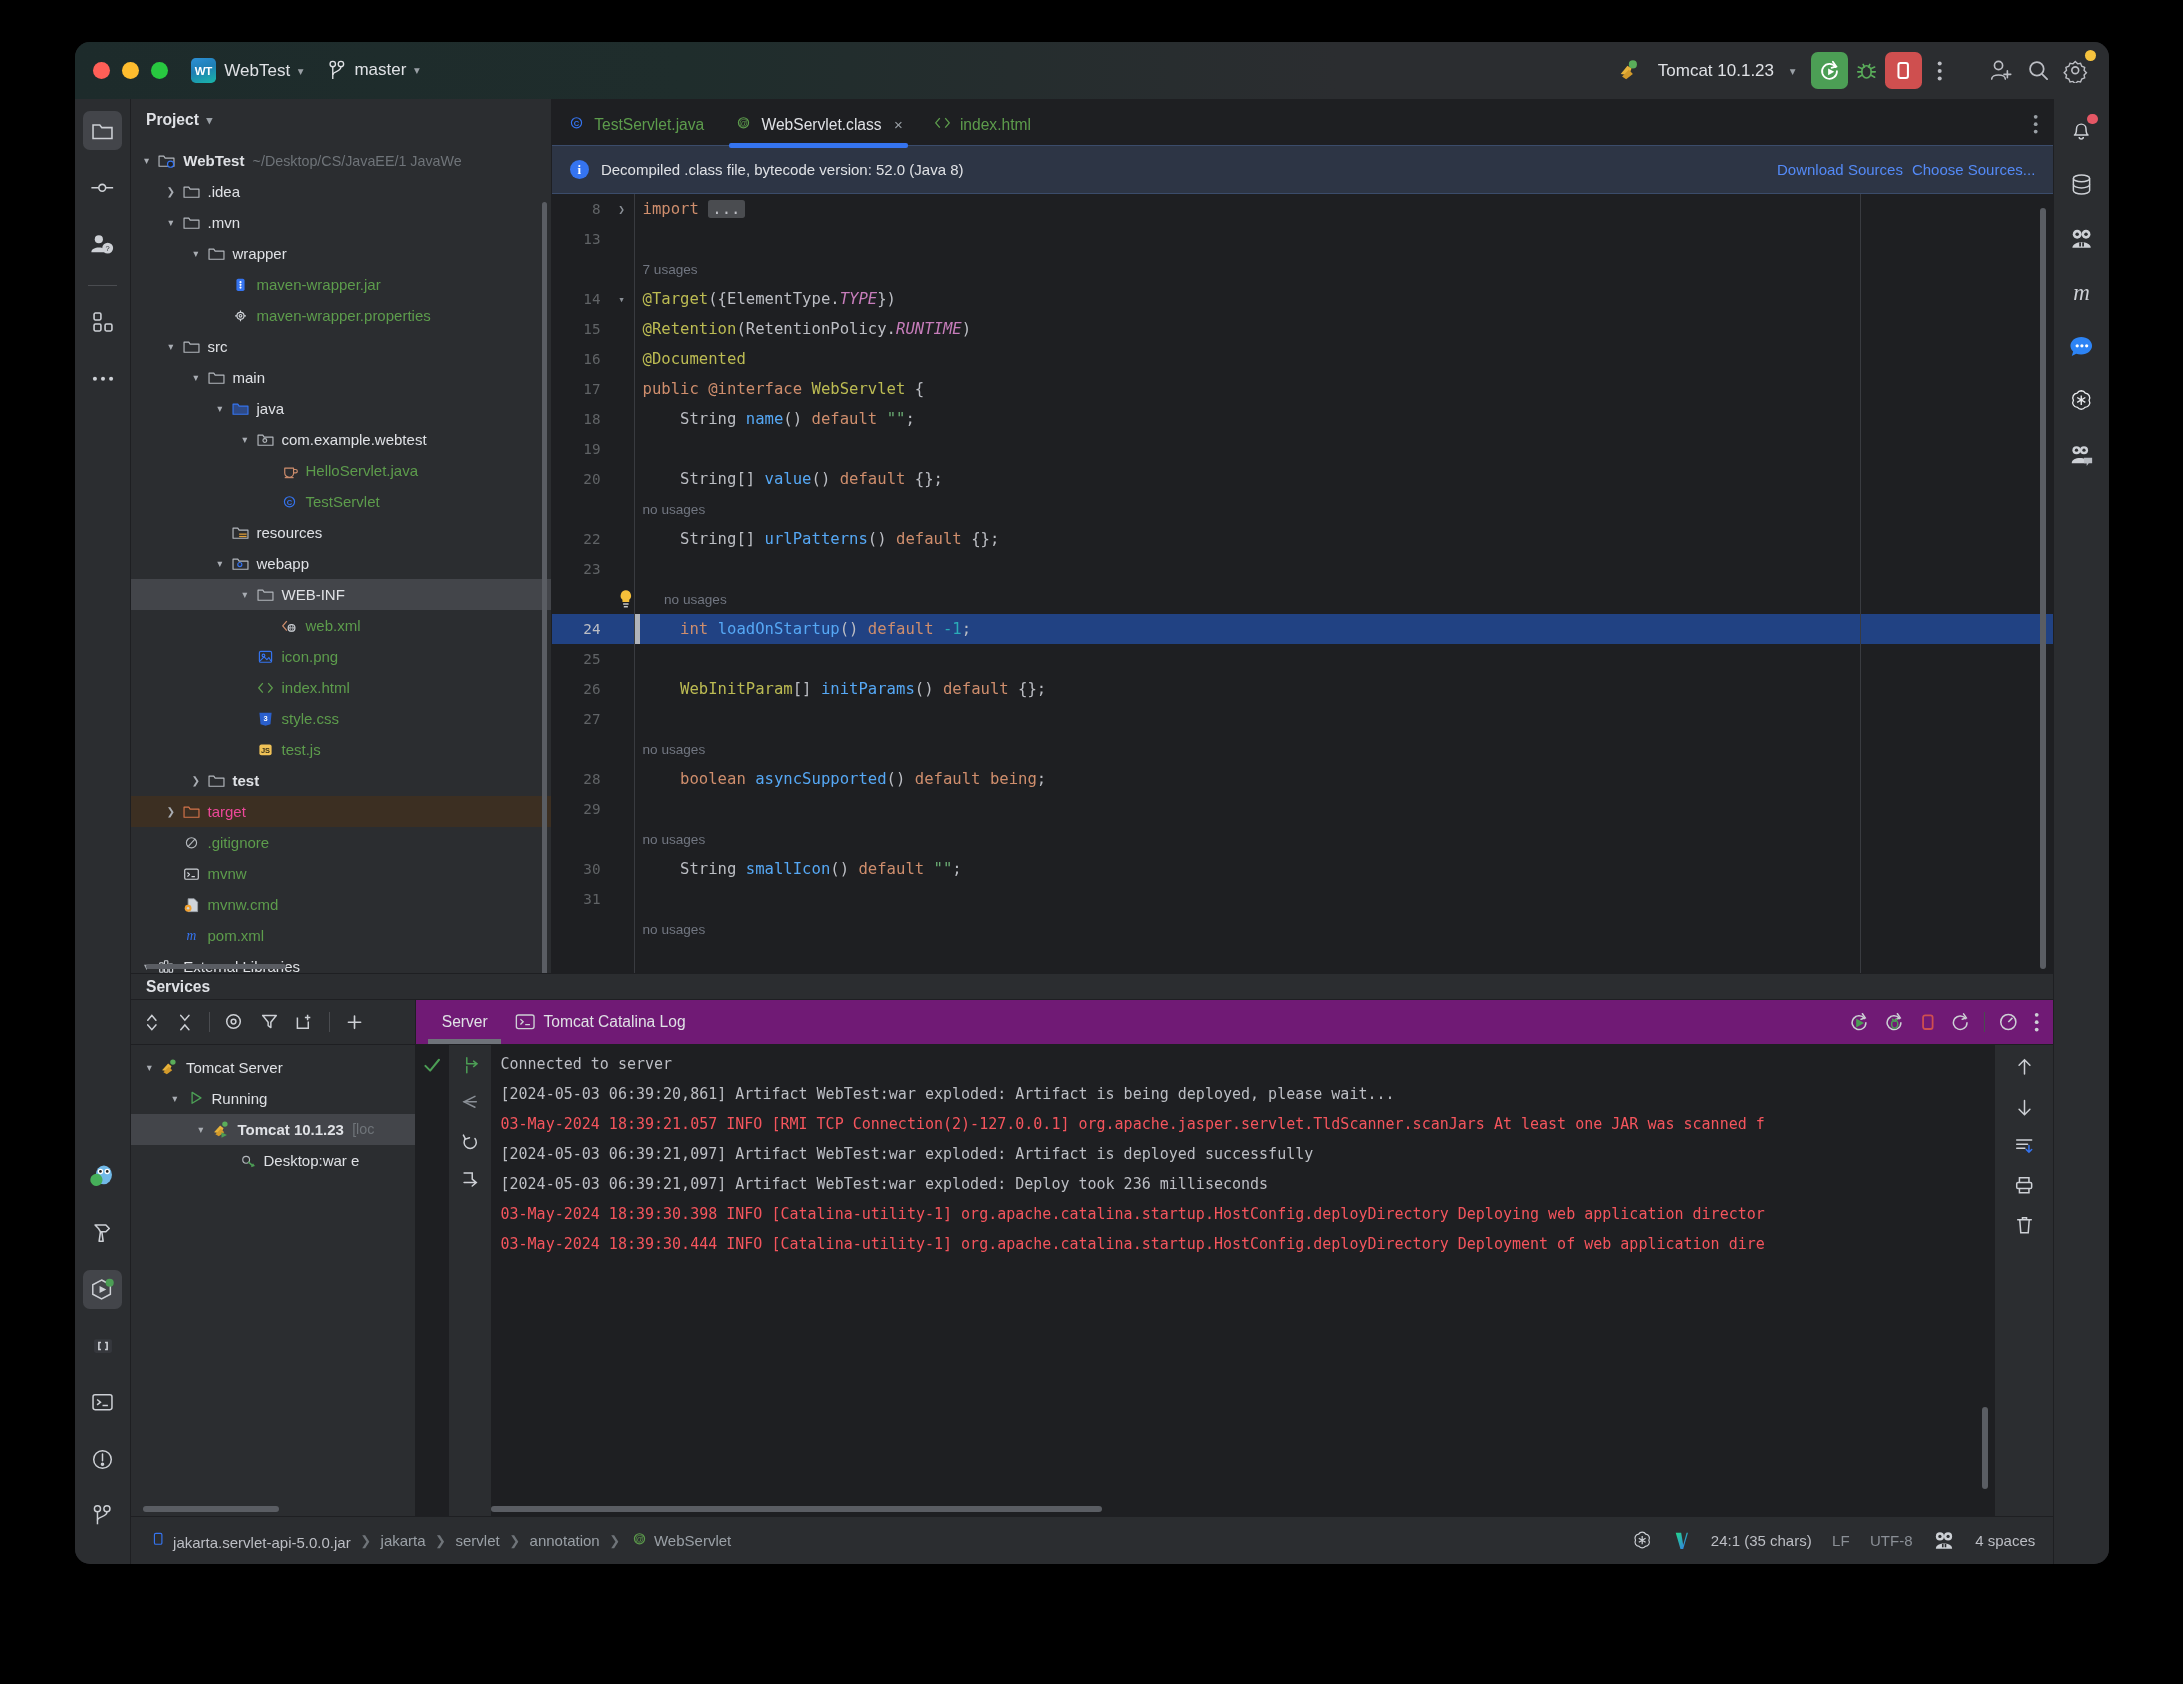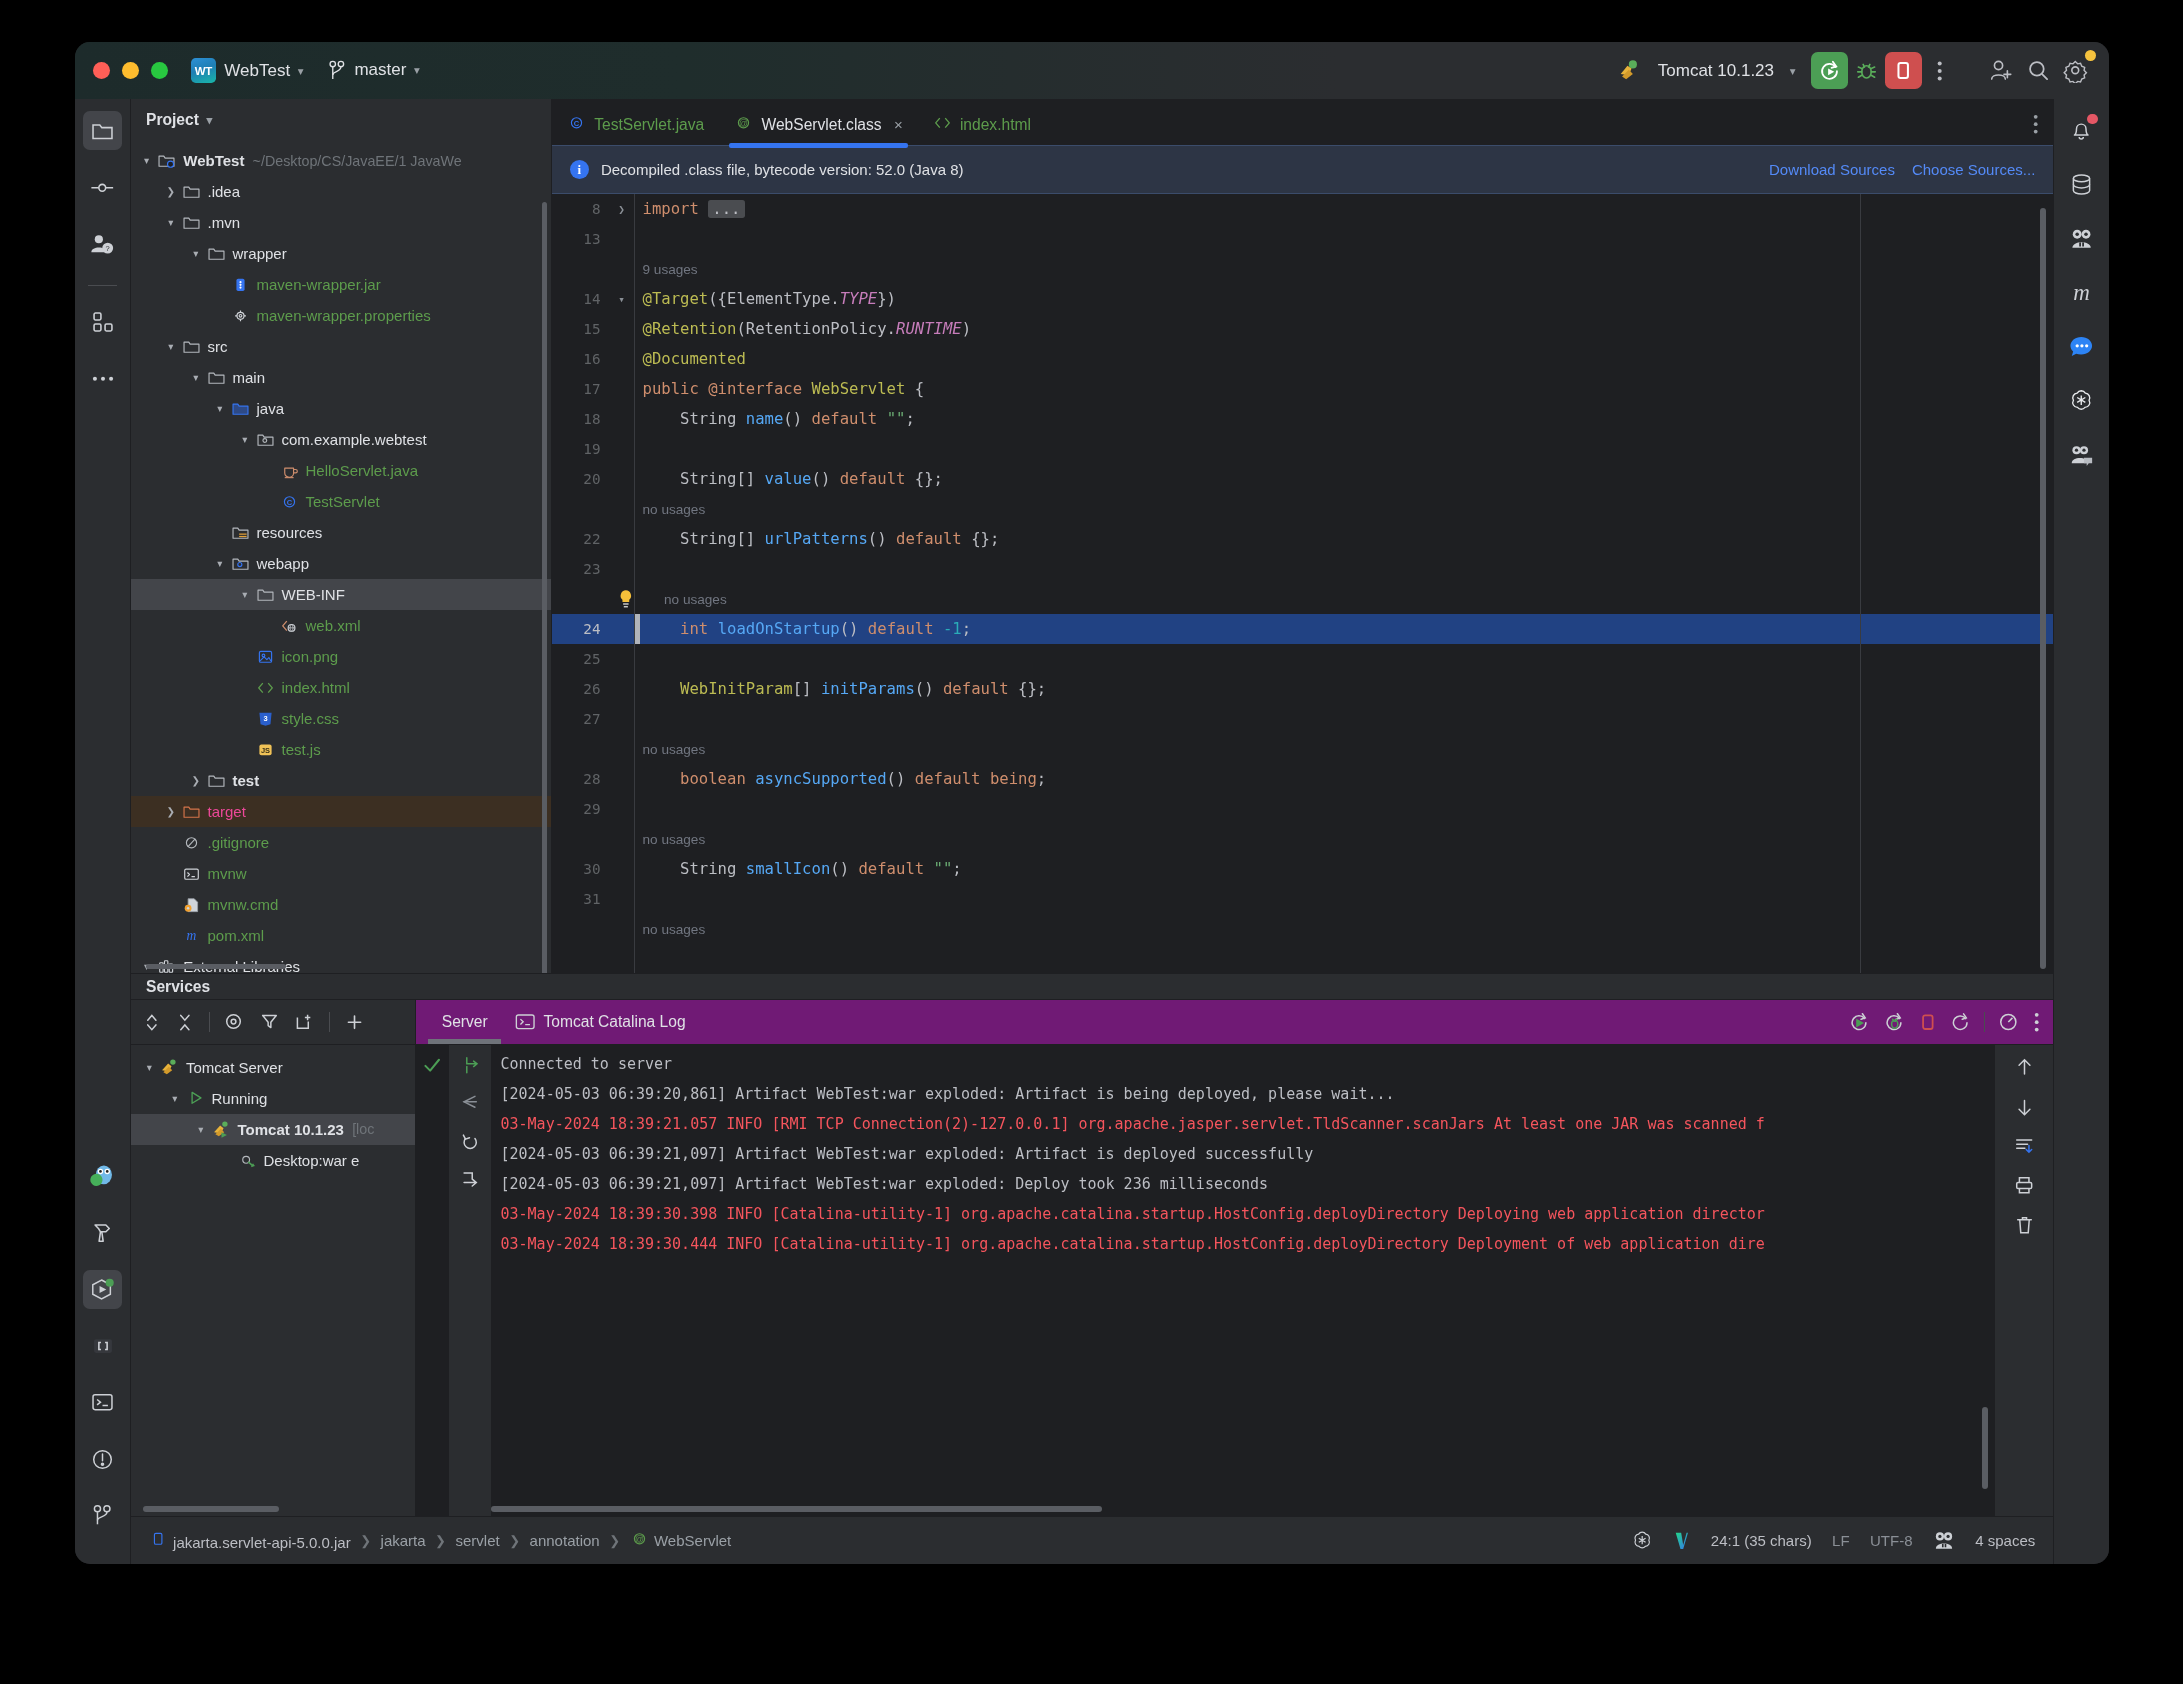--- a/index.html
+++ b/index.html
@@ -113,21 +113,21 @@
   .tab.active .under { display: block; }
   .tab-x { color: #9aa0a6; font-size: 15px; margin-left: 4.1px; }
   .tabbar-right { margin-left: auto; display: flex; align-items: center; padding-right: 15px; height: 41px;}
 
   .notif {
     height: 49px; flex: 0 0 49px; background: #2d3545;
     border-top: 0.7px solid #3b4c6b; border-bottom: 0.7px solid #3b4c6b;
     display: flex; align-items: center; padding: 0 17.7px; gap: 12.2px;
   }
   .notif-txt { color: #dfe1e5; font-size: 15px; }
-  .notif-links { margin-left: auto; display: flex; gap: 17px; }
+  .notif-links { margin-left: auto; display: flex; gap: 9px; }
   .notif-links a { color: #548af7; font-size: 15px; text-decoration: none; }
   .info-badge { width: 19px; height: 19px; border-radius: 50%; background: #3574f0; color: #fff; font-size: 13px; font-weight: 700; display: flex; align-items: center; justify-content: center; font-family: "Liberation Serif", serif; }
 
   .code-area { flex: 1; position: relative; overflow: hidden; background: #1e1f22; }
   .code-scroll { position: absolute; inset: 0; }
   .cl { display: flex; align-items: center; height: 30px; font-family: "DejaVu Sans Mono", monospace; font-size: 15.6px; white-space: pre; }
   .gut { width: 58px; flex: 0 0 58px; text-align: right; padding-right: 9.5px; color: #606366; font-size: 14.3px; }
   .fold { width: 23px; flex: 0 0 23px; text-align: center; color: #8a8f96; font-size: 11px; }
   .ctext { padding-left: 9.5px; color: #bcbec4; }
   .cl.hint .ctext { color: #717681; font-family: "Liberation Sans", sans-serif; font-size: 13.6px; }
@@ -702,21 +702,21 @@
             <span class="notif-links">
               <a href="#">Download Sources</a>
               <a href="#">Choose Sources...</a>
             </span>
           </div>
 
           <div class="code-area">
             <div class="code-scroll" id="code-lines">
                 <div class="cl" style="position: relative;"><span class="gut">8</span><span class="fold">❯</span><span class="ctext"><span class="k">import </span><span class="plain" style="background: rgb(74, 76, 80); border-radius: 2.7px; padding: 0px 4.1px;">...</span></span></div>
                 <div class="cl" style="position: relative;"><span class="gut">13</span><span class="fold"></span><span class="ctext"></span></div>
-                <div class="cl hint" style="position: relative;"><span class="gut"></span><span class="fold"></span><span class="ctext">9 usages</span></div>
+                <div class="cl hint" style="position: relative;"><span class="gut"></span><span class="fold"></span><span class="ctext">7 usages</span></div>
                 <div class="cl" style="position: relative;"><span class="gut">14</span><span class="fold">▾</span><span class="ctext"><span class="ann">@Target</span><span class="plain">({ElementType.</span><span class="itl">TYPE</span><span class="plain">})</span></span></div>
                 <div class="cl" style="position: relative;"><span class="gut">15</span><span class="fold"></span><span class="ctext"><span class="ann">@Retention</span><span class="plain">(RetentionPolicy.</span><span class="itl">RUNTIME</span><span class="plain">)</span></span></div>
                 <div class="cl" style="position: relative;"><span class="gut">16</span><span class="fold"></span><span class="ctext"><span class="ann">@Documented</span></span></div>
                 <div class="cl" style="position: relative;"><span class="gut">17</span><span class="fold"></span><span class="ctext"><span class="k">public </span><span class="k">@interface </span><span class="ann">WebServlet</span><span class="plain"> {</span></span></div>
                 <div class="cl" style="position: relative;"><span class="gut">18</span><span class="fold"></span><span class="ctext"><span class="plain">    String </span><span class="fn">name</span><span class="plain">() </span><span class="k">default </span><span class="st">""</span><span class="plain">;</span></span></div>
                 <div class="cl" style="position: relative;"><span class="gut">19</span><span class="fold"></span><span class="ctext"></span></div>
                 <div class="cl" style="position: relative;"><span class="gut">20</span><span class="fold"></span><span class="ctext"><span class="plain">    String[] </span><span class="fn">value</span><span class="plain">() </span><span class="k">default </span><span class="plain">{};</span></span></div>
                 <div class="cl hint" style="position: relative;"><span class="gut"></span><span class="fold"></span><span class="ctext">no usages</span></div>
                 <div class="cl" style="position: relative;"><span class="gut">22</span><span class="fold"></span><span class="ctext"><span class="plain">    String[] </span><span class="fn">urlPatterns</span><span class="plain">() </span><span class="k">default </span><span class="plain">{};</span></span></div>
                 <div class="cl" style="position: relative;"><span class="gut">23</span><span class="fold"></span><span class="ctext"></span></div>

